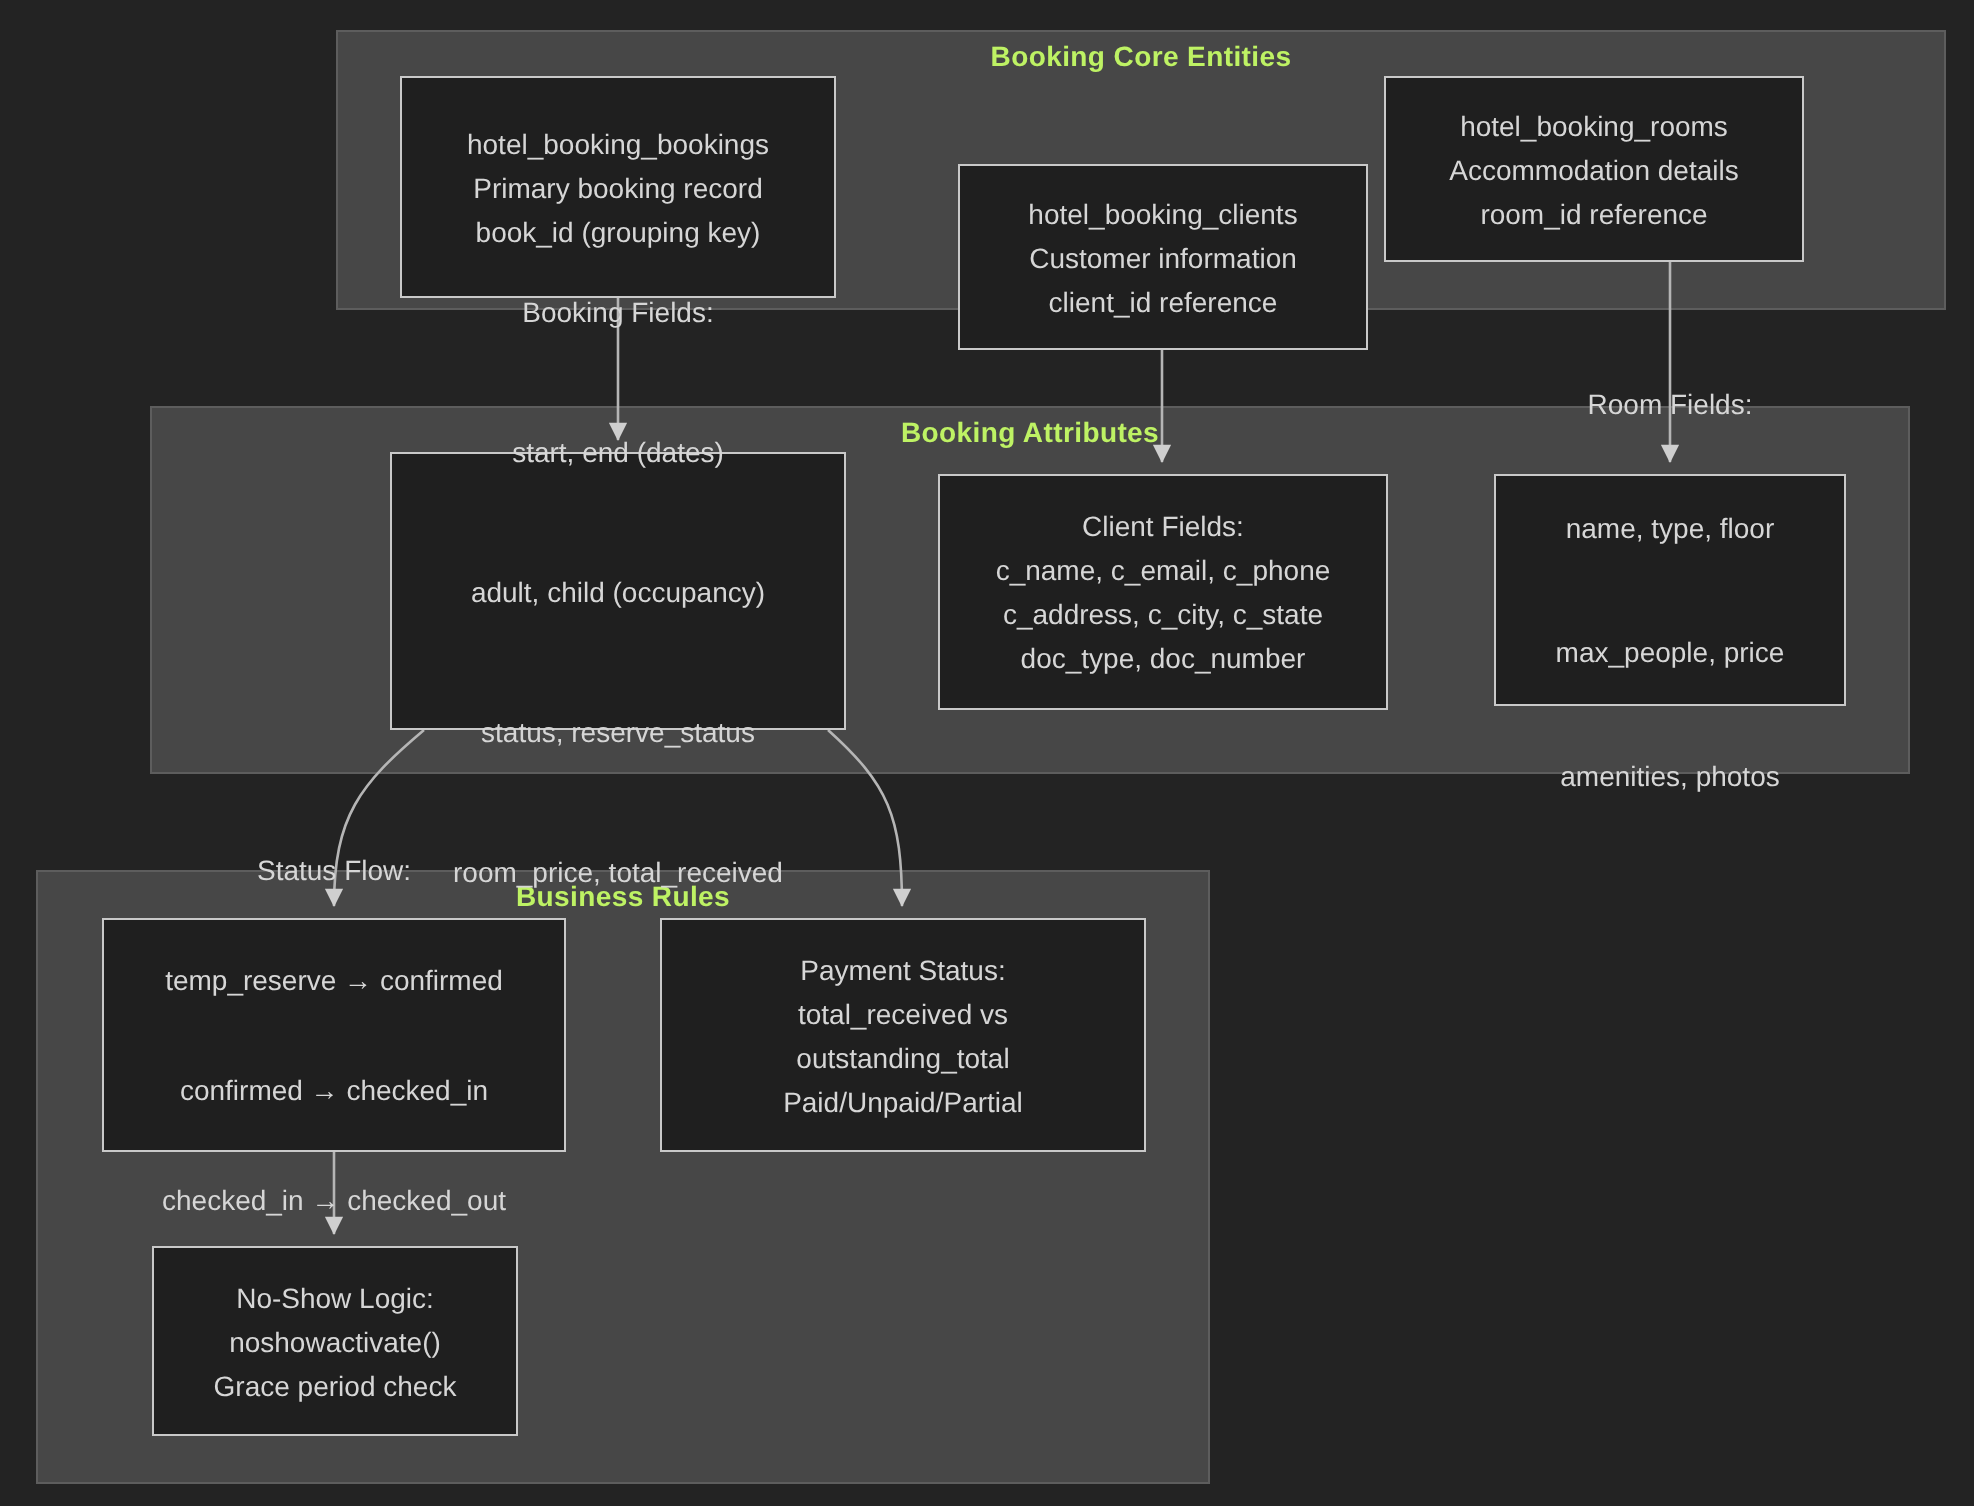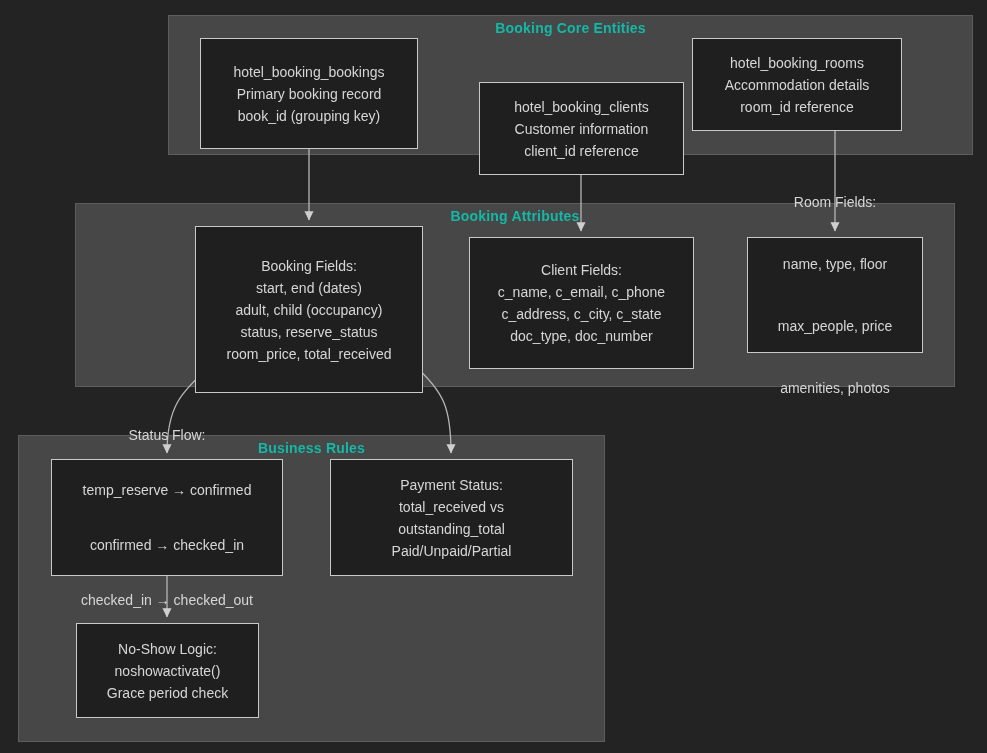--- a/index.html
+++ b/index.html
@@ -18,21 +18,21 @@
     position: absolute;
     background: #474747;
     border: 1px solid #5d5d5d;
     box-sizing: border-box;
     z-index: 1;
   }
   .cluster-title {
     position: absolute;
     top: 4px; left: 0; right: 0;
     text-align: center;
-    color: #14b8a6;
+    color: #bef264;
     font-size: 14px;
     font-weight: 600;
     letter-spacing: 0.2px;
   }
   .edges {
     position: absolute;
     top: 0; left: 0;
     z-index: 2;
     pointer-events: none;
   }
@@ -55,22 +55,22 @@
 
   
   #cluster-core       { left: 168px; top: 15px;  width: 805px; height: 140px; }
   #cluster-attributes { left: 75px;  top: 203px; width: 880px; height: 184px; }
   #cluster-rules      { left: 18px;  top: 435px; width: 587px; height: 307px; }
 
   
   #node-bookings       { left: 200px; top: 38px;  width: 218px; height: 111px; }
   #node-clients        { left: 479px; top: 38px;  width: 205px; height: 93px; margin-top: 44px; }
   #node-rooms          { left: 692px; top: 38px;  width: 210px; height: 93px; }
-  #node-booking-fields { left: 195px; top: 226px; width: 228px; height: 167px; }
-  #node-client-fields  { left: 469px; top: 237px; width: 225px; height: 132px; }
+  #node-booking-fields { left: 195px; top: 226px; width: 228px; height: 139px; gap: 48px; }
+  #node-client-fields  { left: 469px; top: 237px; width: 225px; height: 118px; }
   #node-room-fields    { left: 747px; top: 237px; width: 176px; height: 116px; gap: 40px; }
   #node-status-flow    { left: 51px;  top: 459px; width: 232px; height: 117px; gap: 33px; }
   #node-payment-status { left: 330px; top: 459px; width: 243px; height: 117px; }
   #node-noshow         { left: 76px;  top: 623px; width: 183px; height: 95px; text-align: center; }
 </style>
 </head>
 <body>
 
 <div class="canvas">
 

